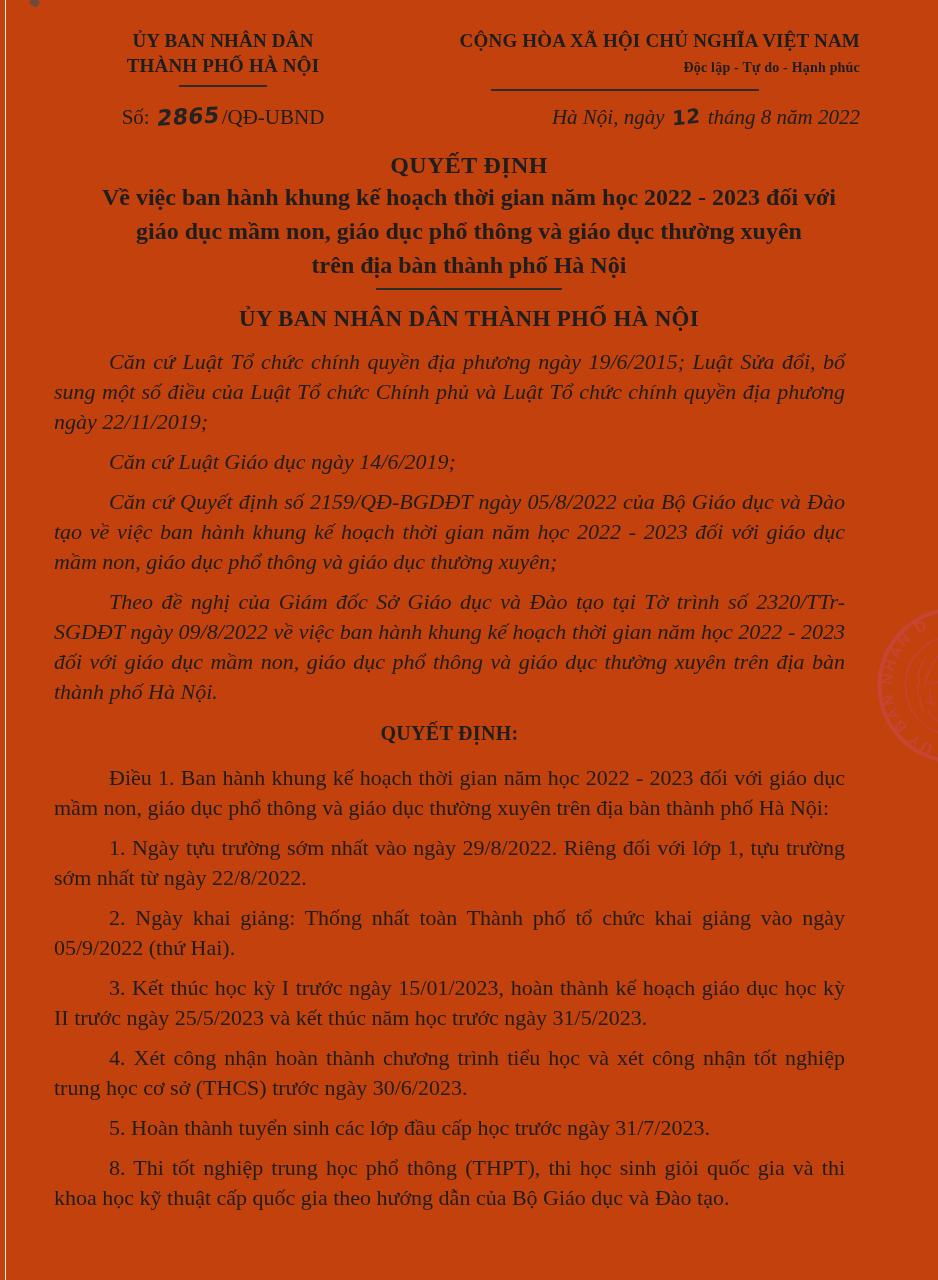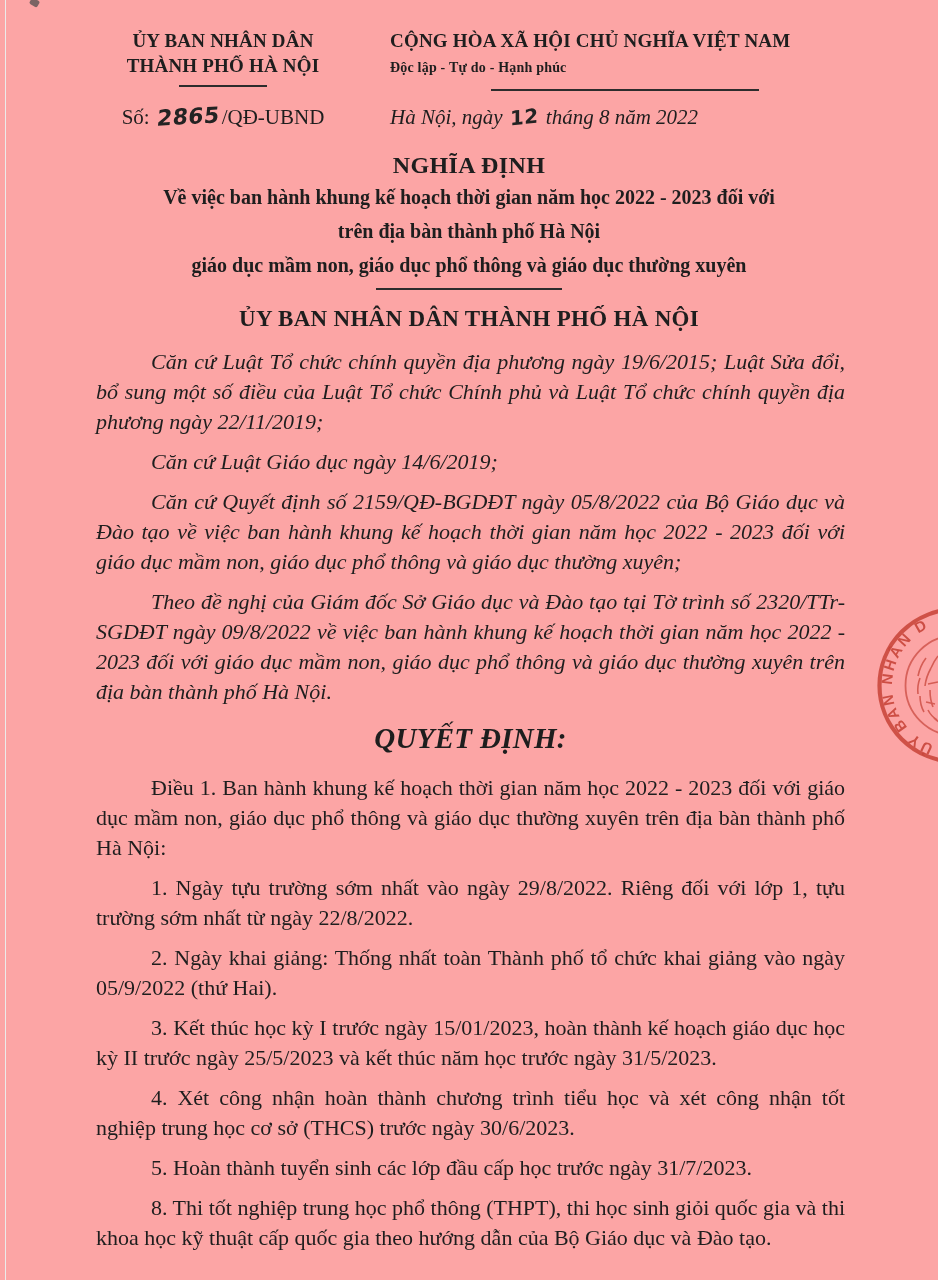--- a/index.html
+++ b/index.html
@@ -1,60 +1,60 @@
 <!DOCTYPE html>
 <html><head>
 <meta charset="utf-8">
 <style>
   html,body{margin:0;padding:0;background:#ffffff;}
   .page{
     position:relative;
     width:938px;height:1280px;
     margin:0 auto;
-    background:#fca5a5;
+    background:#c2410c;
     overflow:hidden;
     font-family:"Liberation Serif","DejaVu Serif",serif;
     color:#1e1e1e;
     -webkit-font-smoothing:antialiased;
   }
   .edge-line{position:absolute;left:5px;top:0;width:1px;height:100%;background:#ebebea;}
   .corner-mark{
     position:absolute;left:30px;top:-1px;width:9px;height:7px;
     background:#4f4f4f;border-radius:2px;transform:rotate(32deg);opacity:.75;
   }
   
   .doc-header{display:flex;padding-top:28px;}
   .hdr-left{margin-left:58px;width:330px;text-align:center;}
-  .hdr-right{width:470px;margin-left:2px;text-align:left;}
+  .hdr-right{width:470px;margin-left:2px;text-align:right;}
   .hdr-bold{font-weight:bold;font-size:19px;line-height:25px;letter-spacing:.2px;}
   .motto{font-size:14px;line-height:29px;}
   .rule{height:0;border-top:2px solid #2c2c2c;margin:7px auto 0;}
   .rule-left{width:88px;}
   .rule-right{width:268px;}
   .so-line{margin-top:17px;font-size:21px;}
   .date-line{margin-top:14px;font-size:21px;font-style:italic;}
   .handwritten{
     font-family:"DejaVu Sans",sans-serif;font-weight:700;font-style:normal;
     display:inline-block;transform:rotate(-3deg) skewX(-9deg);
     font-size:1.04em;letter-spacing:.5px;margin:0 2px;color:#232323;
   }
   .hw-day{font-size:.95em;transform:rotate(-6deg) skewX(-6deg);}
   
   .title-block{text-align:center;}
   .doc-title{margin-top:20px;font-size:24px;font-weight:bold;line-height:30px;letter-spacing:.4px;}
-  .doc-sub{font-size:20px;font-weight:bold;line-height:34px;}
+  .doc-sub{font-size:24px;font-weight:bold;line-height:34px;}
   .title-rule{width:186px;height:0;border-top:2px solid #2c2c2c;margin:6px auto 0;}
   .issuer{margin-top:14px;font-size:23px;font-weight:bold;line-height:29px;letter-spacing:.3px;}
   
-  .body{padding:14px 93px 0 96px;text-align:justify;}
+  .body{padding:14px 93px 0 54px;text-align:justify;}
   .body p{margin:0 0 10px;font-size:22px;line-height:30px;text-indent:55px;}
   .preamble{font-style:italic;}
   .decide-heading{
-    text-align:center;font-size:29px;font-weight:bold;
-    margin:15px 0 18px;letter-spacing:.3px;font-style:italic;
+    text-align:center;font-size:20px;font-weight:bold;
+    margin:15px 0 18px;letter-spacing:.3px;
   }
   .article-label{font-weight:normal;}
   
   .stamp{position:absolute;left:868px;top:598px;pointer-events:none;}
   .stamp text{
     font-family:"Liberation Sans","DejaVu Sans",sans-serif;
     font-weight:bold;font-size:15px;letter-spacing:2.4px;
   }
 </style>
 </head>
@@ -80,24 +80,24 @@
       <div class="rule rule-right"></div>
       <div class="date-line">
         <span>Hà Nội, ngày</span>
         <span class="handwritten hw-day">12</span>
         <span>tháng 8 năm 2022</span>
       </div>
     </div>
   </header>
 
   <section class="title-block">
-    <div class="doc-title">NGHĨA ĐỊNH</div>
+    <div class="doc-title">QUYẾT ĐỊNH</div>
     <div class="doc-sub">Về việc ban hành khung kế hoạch thời gian năm học 2022 - 2023 đối với</div>
+    <div class="doc-sub">giáo dục mầm non, giáo dục phổ thông và giáo dục thường xuyên</div>
     <div class="doc-sub">trên địa bàn thành phố Hà Nội</div>
-    <div class="doc-sub">giáo dục mầm non, giáo dục phổ thông và giáo dục thường xuyên</div>
     <div class="title-rule"></div>
     <div class="issuer">ỦY BAN NHÂN DÂN THÀNH PHỐ HÀ NỘI</div>
   </section>
 
   <section class="body">
     <p class="preamble">Căn cứ Luật Tổ chức chính quyền địa phương ngày 19/6/2015; Luật Sửa đổi, bổ sung một số điều của Luật Tổ chức Chính phủ và Luật Tổ chức chính quyền địa phương ngày 22/11/2019;</p>
     <p class="preamble">Căn cứ Luật Giáo dục ngày 14/6/2019;</p>
     <p class="preamble">Căn cứ Quyết định số 2159/QĐ-BGDĐT ngày 05/8/2022 của Bộ Giáo dục và Đào tạo về việc ban hành khung kế hoạch thời gian năm học 2022 - 2023 đối với giáo dục mầm non, giáo dục phổ thông và giáo dục thường xuyên;</p>
     <p class="preamble">Theo đề nghị của Giám đốc Sở Giáo dục và Đào tạo tại Tờ trình số 2320/TTr-SGDĐT ngày 09/8/2022 về việc ban hành khung kế hoạch thời gian năm học 2022 - 2023 đối với giáo dục mầm non, giáo dục phổ thông và giáo dục thường xuyên trên địa bàn thành phố Hà Nội.</p>
 

